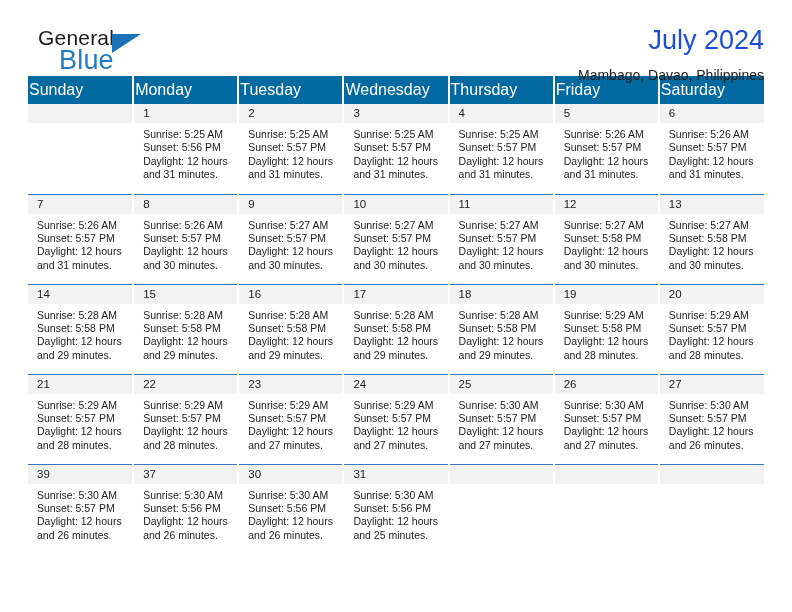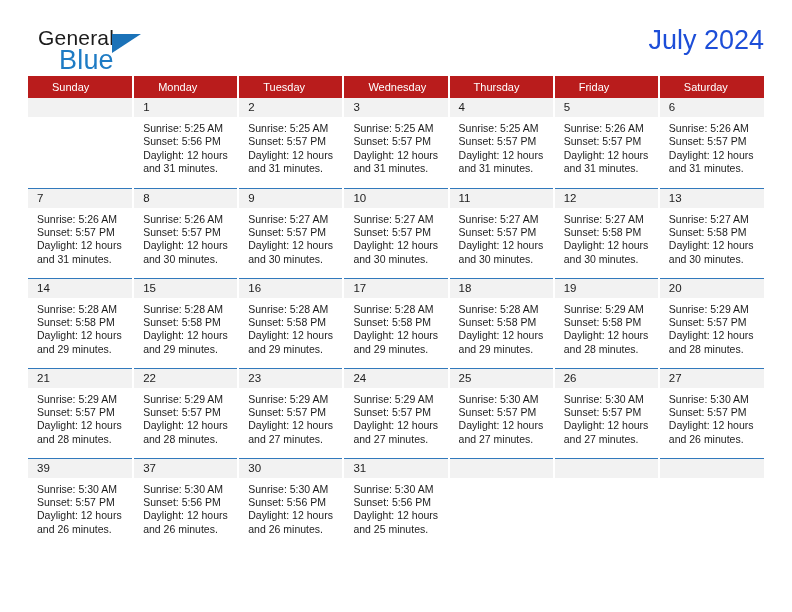--- a/index.html
+++ b/index.html
@@ -87,26 +87,26 @@
   .calendar {
     width: 736px;
     border-collapse: collapse;
     table-layout: fixed;
     margin-top: 4px;
   }
   .calendar col {
     width: 105.14px;
   }
   thead th {
-    background: #b91c1c;
+    background: #0369a1;
     color: #ffffff;
-    font-size: 11px;
+    font-size: 16px;
     font-weight: normal;
     text-align: left;
-    padding: 5px 0 5px 24px;
+    padding: 5px 0 5px 1px;
     height: 20px;
     box-sizing: border-box;
     border-right: 2px solid #ffffff;
     vertical-align: middle;
   }
   thead th:last-child { border-right: none; }
 
   tbody tr.week {
     height: 90px;
   }
@@ -150,20 +150,21 @@
 <div class="page">
 
   <div class="header">
     <div class="brand">
       <span class="brand-general">General</span>
       <span class="brand-triangle"></span>
       <span class="brand-blue">Blue</span>
     </div>
     <div class="title-block">
       <div class="cal-title">July 2024</div>
+      <div class="cal-subtitle">Mambago, Davao, Philippines</div>
     </div>
   </div>
 
   <table class="calendar">
     <colgroup>
       <col>
         <col>
         <col>
         <col>
         <col>

